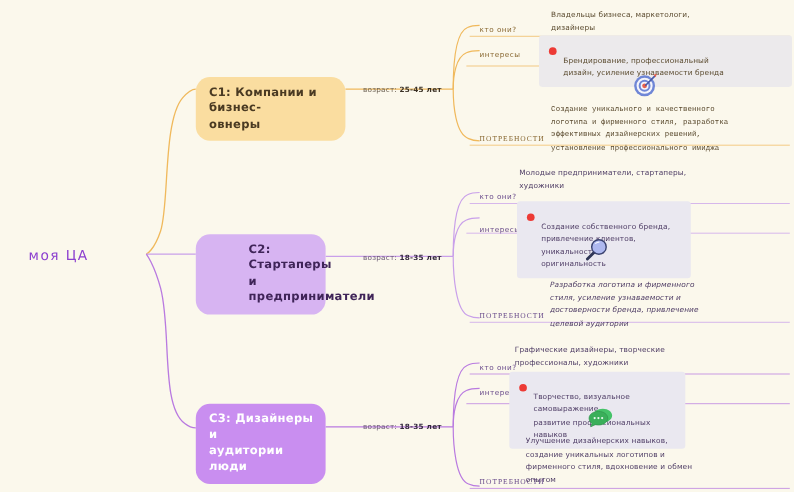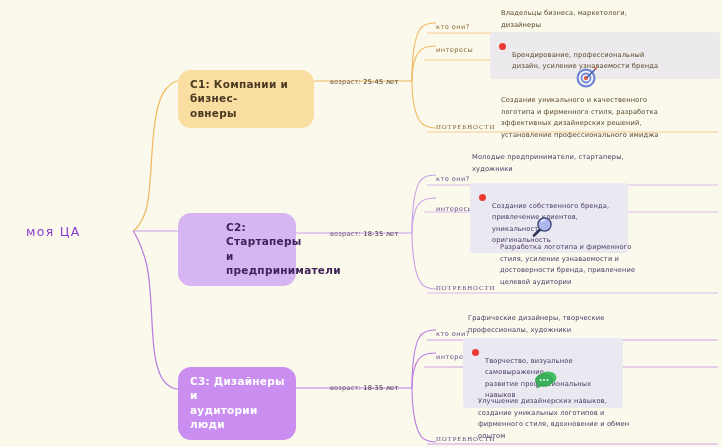--- a/index.html
+++ b/index.html
@@ -69,21 +69,21 @@
   }
 
   
   .age {
     position: absolute;
     font-size: 6.6px;
     letter-spacing: 0.2px;
     white-space: nowrap;
   }
   .age .k { color: #6a6052; }
-  .age .v { font-weight: 400; color: #3a3126; }
+  .age .v { font-weight: 700; color: #3a3126; }
   .age.a1 { left: 330px; top: 78px; }
   .age.a2 { left: 330px; top: 230px; }
   .age.a3 { left: 330px; top: 384px; }
   .age.a2 .k, .age.a3 .k { color: #6a5a74; }
   .age.a2 .v, .age.a3 .v { color: #352a3f; }
 
   
   .sublabel {
     position: absolute;
     font-size: 6.6px;
@@ -205,21 +205,21 @@
       <circle cx="12" cy="14" r="7.3" fill="#f4f4fb"></circle>
       <circle cx="12" cy="14" r="5.4" fill="#6f86d6"></circle>
       <circle cx="12" cy="14" r="3.6" fill="#f4f4fb"></circle>
       <circle cx="12" cy="14" r="2.2" fill="#e8604c"></circle>
       <path d="M13 13.5 L21 5.5" stroke="#4a5ba8" stroke-width="1.5" stroke-linecap="round"></path>
       <path d="M20 4 L23 3 L22.2 6.2 Z" fill="#e8604c"></path>
     </svg>
   </div>
 
   <div class="sublabel orange caps" style="left:436px; top:123px;">ПОТРЕБНОСТИ</div>
-  <div class="content orange" style="left:501px; top:95px; width:220px;">Создание уникального и качественного
+  <div class="content orange" style="left:501px; top:95px; width:220px;font-family:Liberation Mono, monospace;">Создание уникального и качественного
 логотипа и фирменного стиля, разработка
 эффективных дизайнерских решений,
 установление профессионального имиджа</div>
 
   <div class="pill c2">С2: Стартаперы и
 предприниматели</div>
   <div class="age a2">
     <span class="k">возраст:</span>
     <span class="v">18-35 лет</span>
   </div>
@@ -236,21 +236,21 @@
 
   <div class="icon-wrap" style="left:530px; top:213px;">
     <svg viewBox="0 0 26 26" xmlns="http://www.w3.org/2000/svg">
       <path d="M10 16.5 L4 22.5" stroke="#2f3556" stroke-width="2.6" stroke-linecap="round"></path>
       <circle cx="14.5" cy="11.5" r="6.6" fill="#aeb8ef" stroke="#3b4370" stroke-width="1.3"></circle>
       <path d="M11.5 8.3 a4.5 4.5 0 0 1 3 -1.2" stroke="#ffffff" stroke-width="1.1" fill="none" stroke-linecap="round" opacity="0.85"></path>
     </svg>
   </div>
 
   <div class="sublabel purple caps" style="left:436px; top:284px;">ПОТРЕБНОСТИ</div>
-  <div class="content purple" style="left:500px; top:242px; width:220px;">Разработка логотипа и фирменного
+  <div class="content purple" style="left:500px; top:254px; width:220px;font-style:italic;">Разработка логотипа и фирменного
 стиля, усиление узнаваемости и
 достоверности бренда, привлечение
 целевой аудитории</div>
 
   <div class="pill c3">С3: Дизайнеры и
 аудитории люди</div>
   <div class="age a3">
     <span class="k">возраст:</span>
     <span class="v">18-35 лет</span>
   </div>

